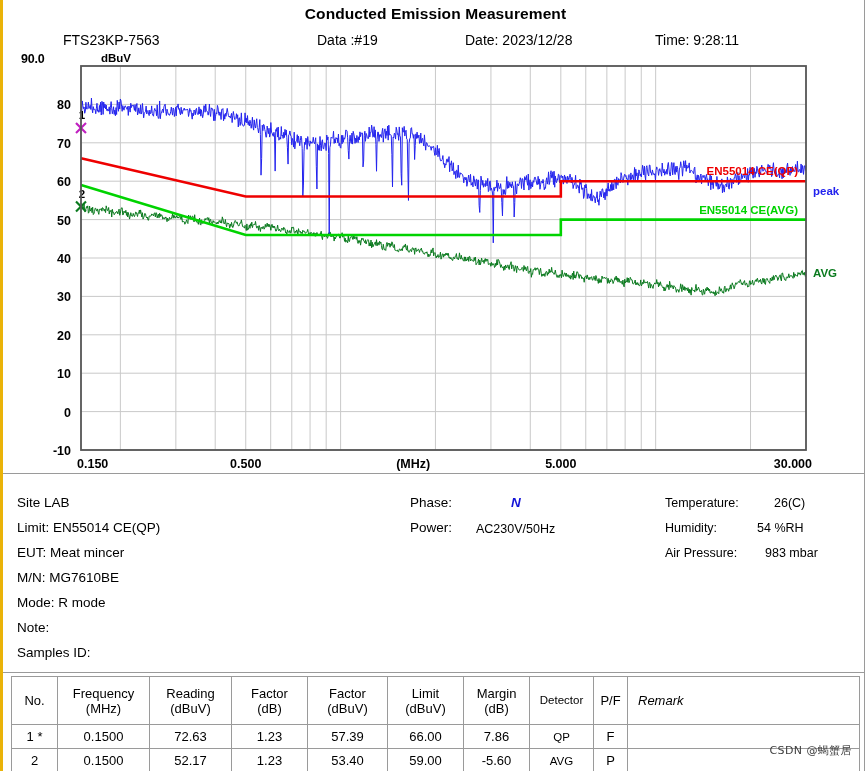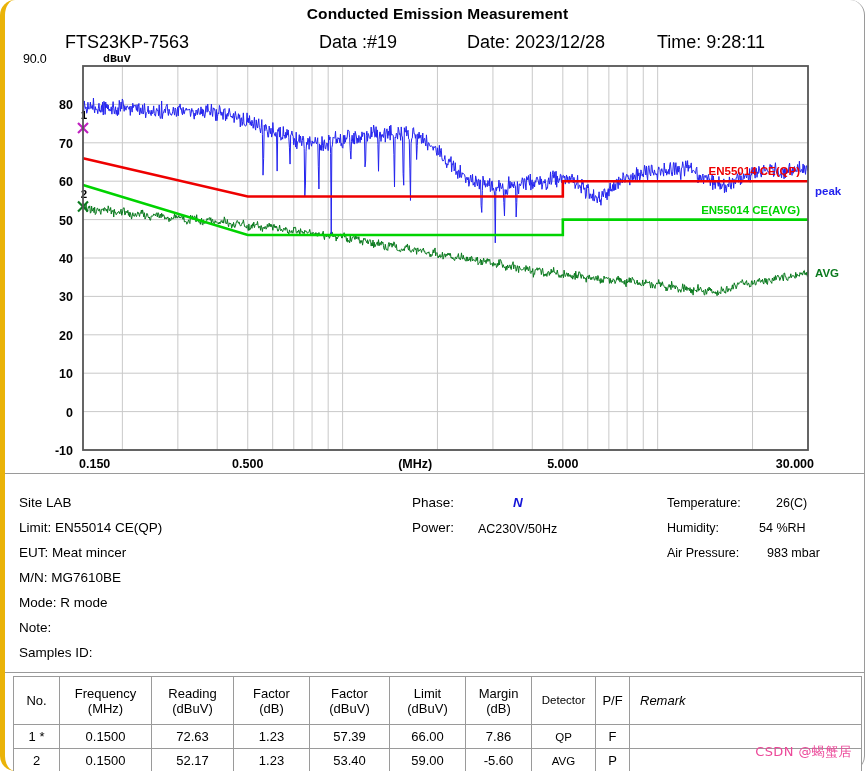--- a/index.html
+++ b/index.html
@@ -8,49 +8,48 @@
     width: 865px; height: 771px;
     background: #ffffff;
     font-family: "Liberation Sans", sans-serif;
     color: #000000;
     overflow: hidden;
     position: relative;
   }
   #report {
     position: absolute; left: 0; top: 0;
     width: 865px; height: 771px;
-    border-left: 5px solid #eab308;
+    border-left: 3px solid #eab308;
     border-right: 1px solid #9a9a9a;
     background: #fff;
-    border-radius: 15px;
   }
 
   
   .title {
     position: absolute; left: 0; top: 5px; width: 865px;
     text-align: center;
     font-size: 15.5px; font-weight: bold; letter-spacing: .1px;
   }
-  .hdr-line { position: absolute; top: 32px; font-size: 18px; }
+  .hdr-line { position: absolute; top: 32px; font-size: 14px; }
   #hdr-id    { left: 60px; }
   #hdr-data  { left: 298px; margin-left: 16px; }
   #hdr-date  { left: 462px; }
   #hdr-time  { left: 652px; text-align: center; }
 
   
   #chart-area {
     position: absolute; left: 0; top: 48px; width: 865px; height: 425px;
   }
   #y-top-label {
     position: absolute; left: 18px; top: 52px;
-    font-size: 12.5px; font-weight: normal; letter-spacing: -.2px;
+    font-size: 12.5px; font-weight: bold; letter-spacing: -.2px;
   }
   #y-unit-label {
     position: absolute; left: 98px; top: 52px;
-    font-size: 11.5px; font-weight: bold; font-family: Liberation Mono, monospace;
+    font-size: 11.5px; font-weight: bold;
   }
 
   
   .hrule { position: absolute; left: 0; width: 865px;
            border-top: 1px solid #9a9a9a; }
   #rule-chart-bottom { top: 473px; }
   #rule-info-bottom  { top: 672px; }
 
   #info { position: absolute; left: 0; top: 479px; width: 865px; height: 193px; }
   .info-l { position: absolute; left: 14px; font-size: 13.5px; white-space: nowrap; }
@@ -81,21 +80,21 @@
   #tbl .c-limit   { width: 76px; }
   #tbl .c-margin  { width: 66px; }
   #tbl .c-det     { width: 64px; font-size: 11.5px; }
   #tbl .c-pf      { width: 34px; }
   #tbl .c-remark  { text-align: left; padding-left: 10px; }
   #tbl thead .c-remark { text-align: left; font-style: italic; }
 
   
   #watermark {
     position: absolute; right: 12px; top: 743px;
-    font-size: 13px; color: #ec4899; letter-spacing: .4px;
+    font-size: 11px; color: #404040; letter-spacing: .4px;
     font-family: "DejaVu Sans", sans-serif;
   }
 </style>
 </head>
 <body>
 
 <div id="report">
 
   <div class="title">Conducted Emission Measurement</div>
 

